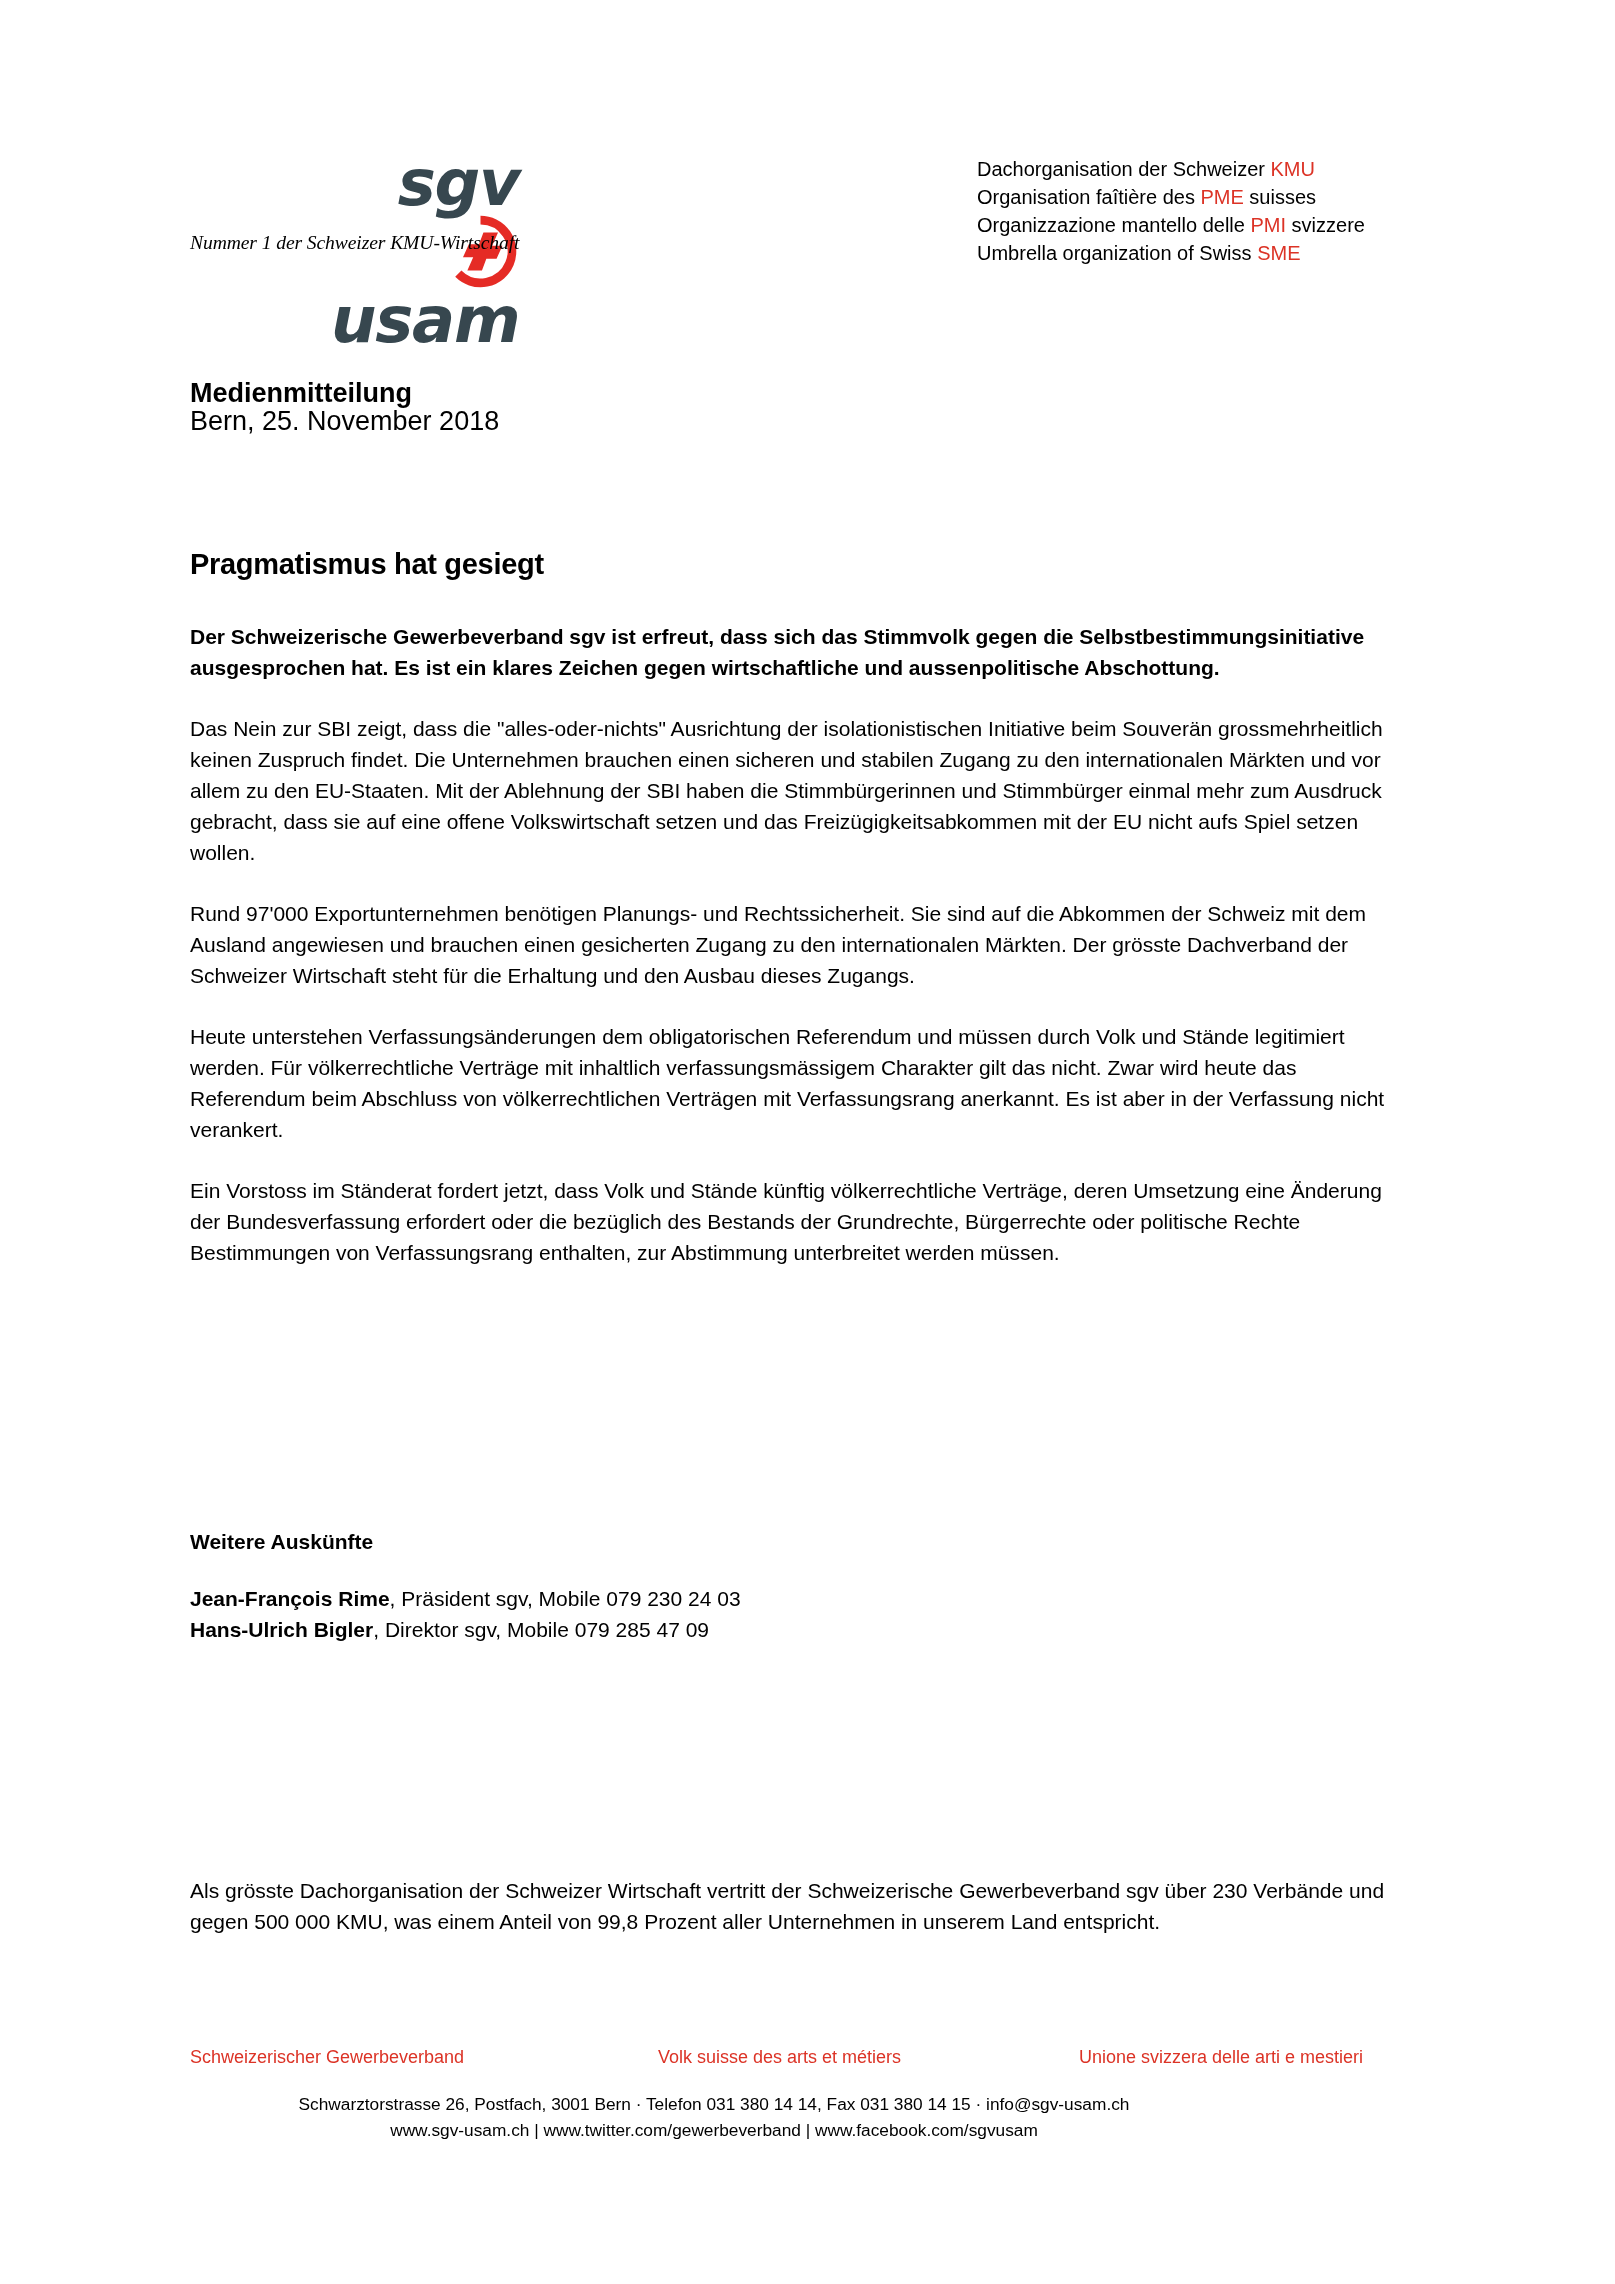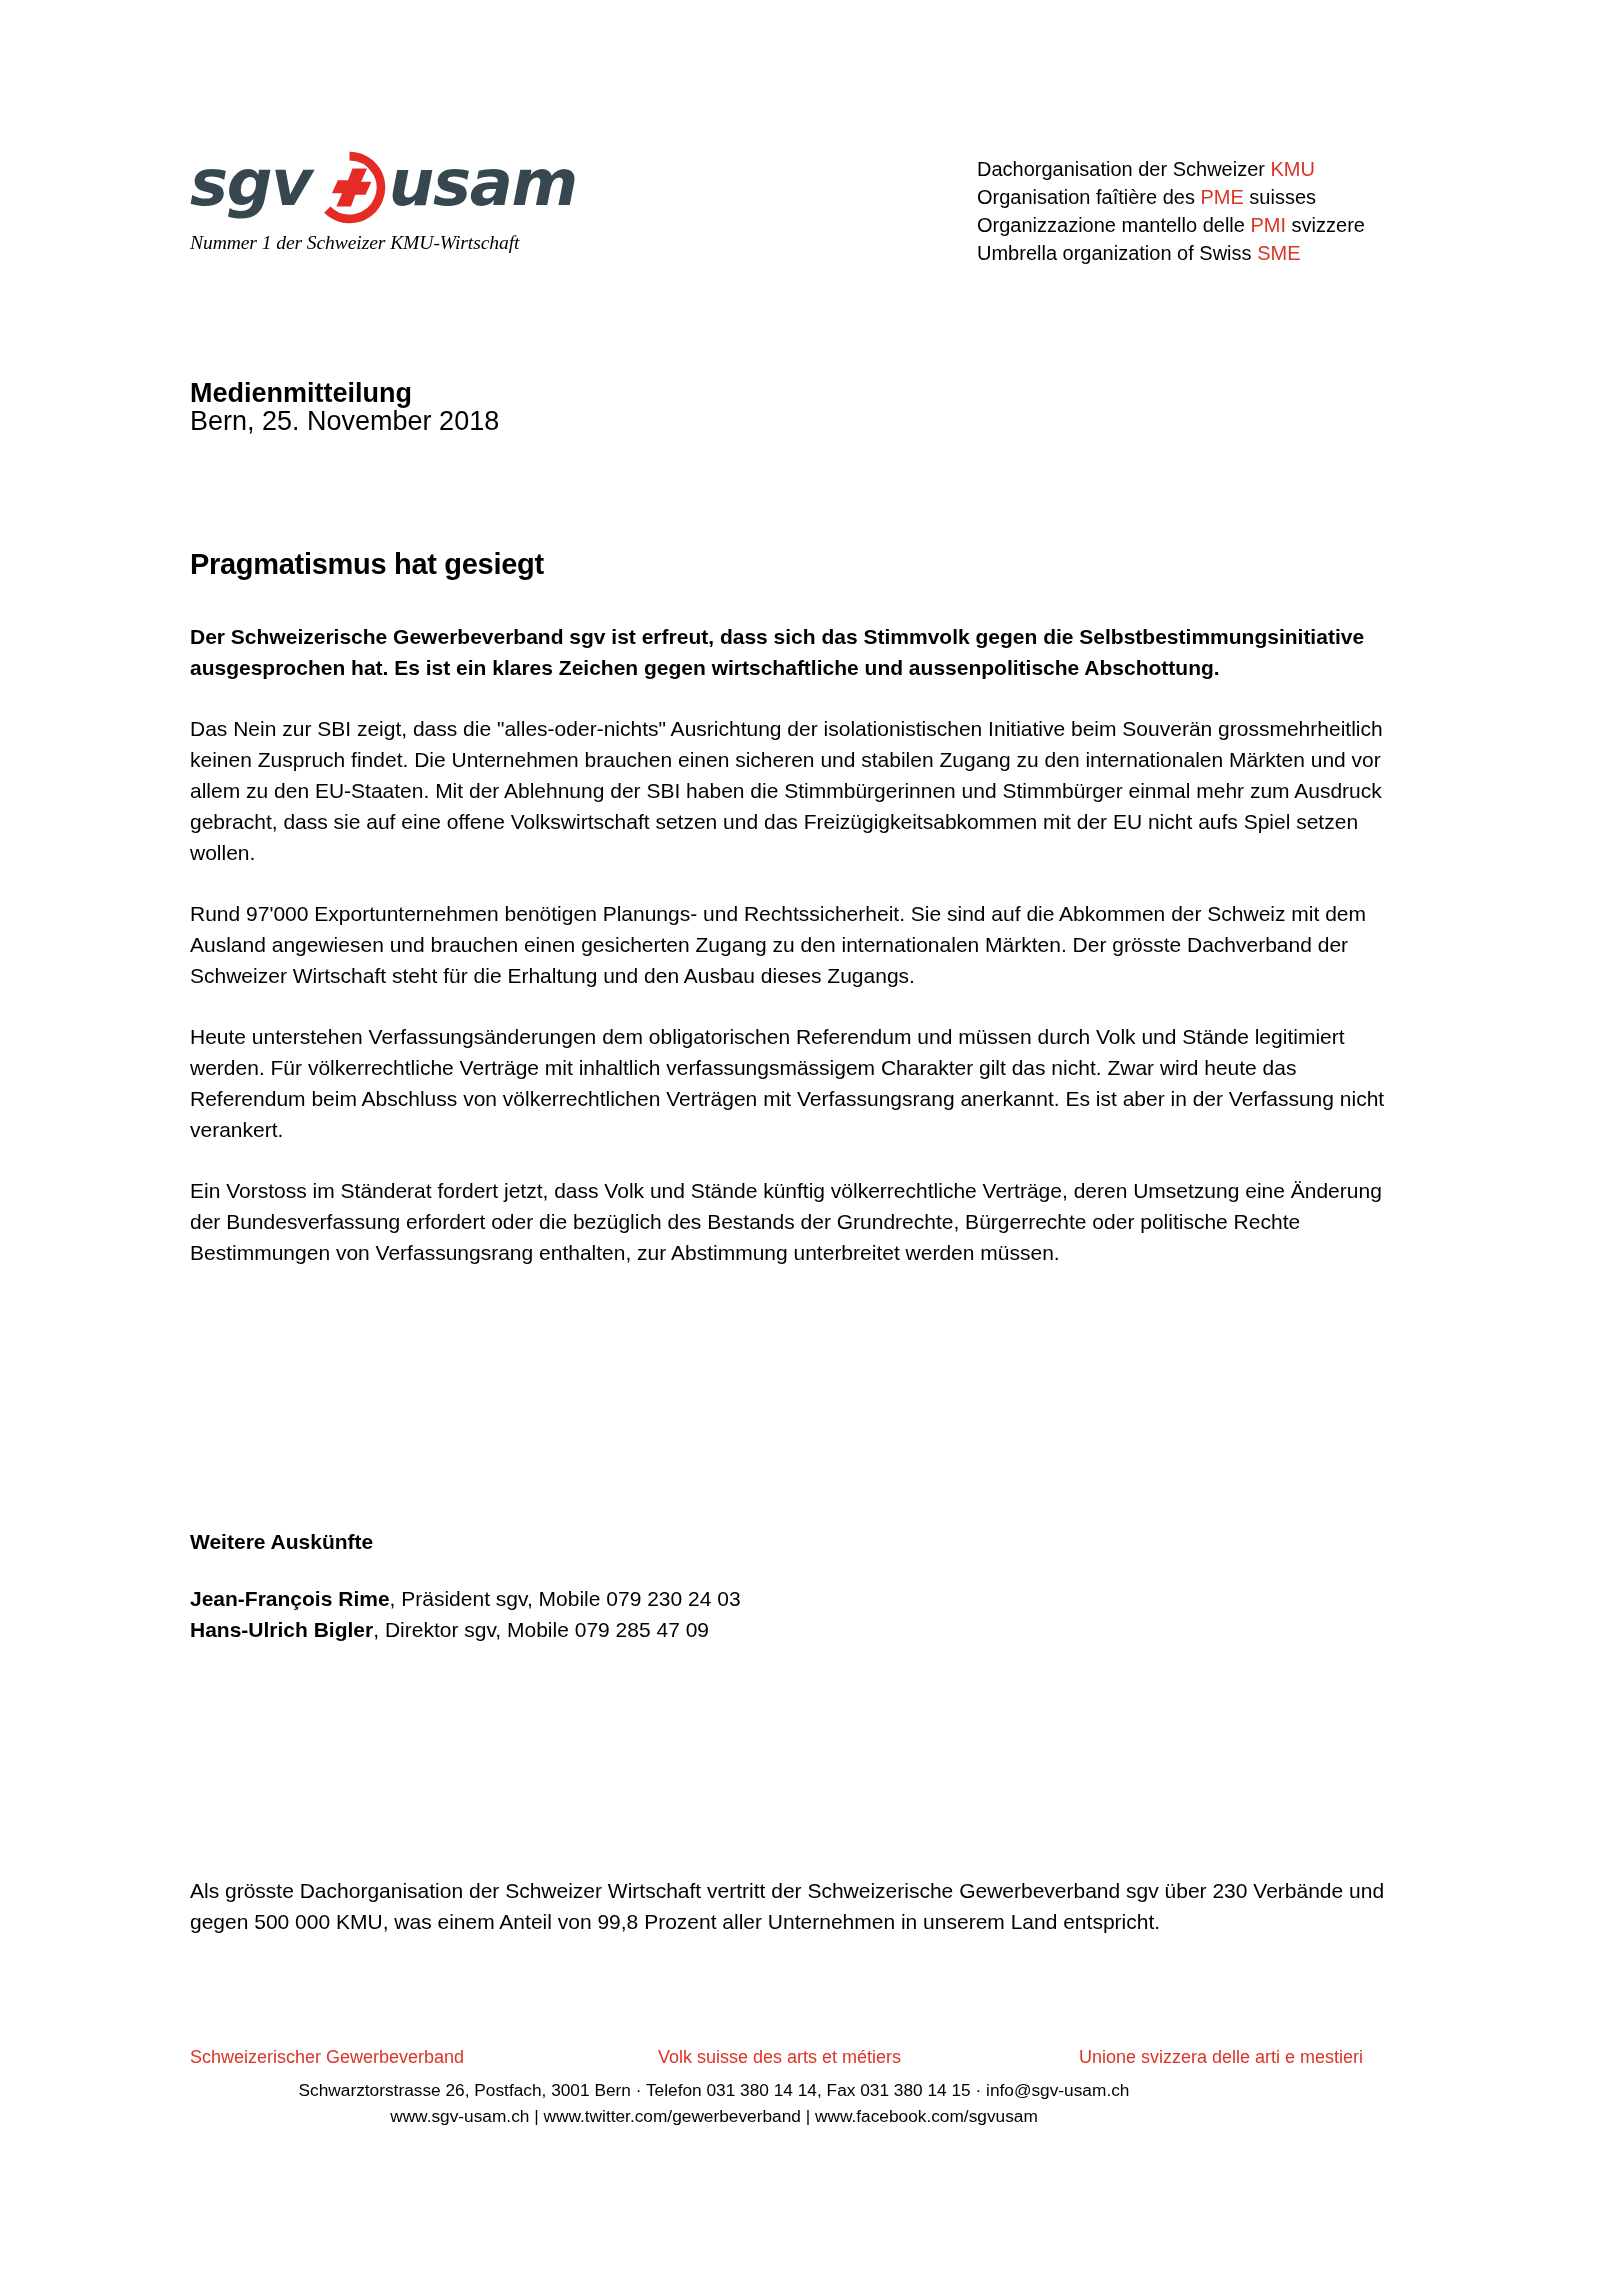--- a/index.html
+++ b/index.html
@@ -26,22 +26,23 @@
     width: 1232px;
     height: 137px;
   }
   .logo-block {
     position: absolute;
     left: 0;
     top: 0;
   }
   .logo-wordmark {
     display: flex;
-    align-items: flex-start;
+    align-items: flex-end;
     height: 77px;
+    flex-direction: column;
   }
   .logo-sgv, .logo-usam {
     font-family: "DejaVu Sans", sans-serif;
     font-size: 64px;
     font-weight: 700;
     font-style: italic;
     color: #37474f;
     letter-spacing: -1.3px;
     line-height: 1;
   }
@@ -150,21 +151,21 @@
     height: 30px;
     color: #dc3326;
     font-size: 18px;
   }
   .footer-orgs span { position: absolute; top: 0; white-space: nowrap; }
   .fo-1 { left: 190px; }
   .fo-2 { left: 658px; }
   .fo-3 { left: 1079px; }
 
   .footer-details {
-    margin-top: 0;
+    margin-top: 14px;
     text-align: center;
     font-size: 17.3px;
     line-height: 26px;
     color: #000000;
   }
 </style>
 </head>
 <body>
 
 <div class="page">

